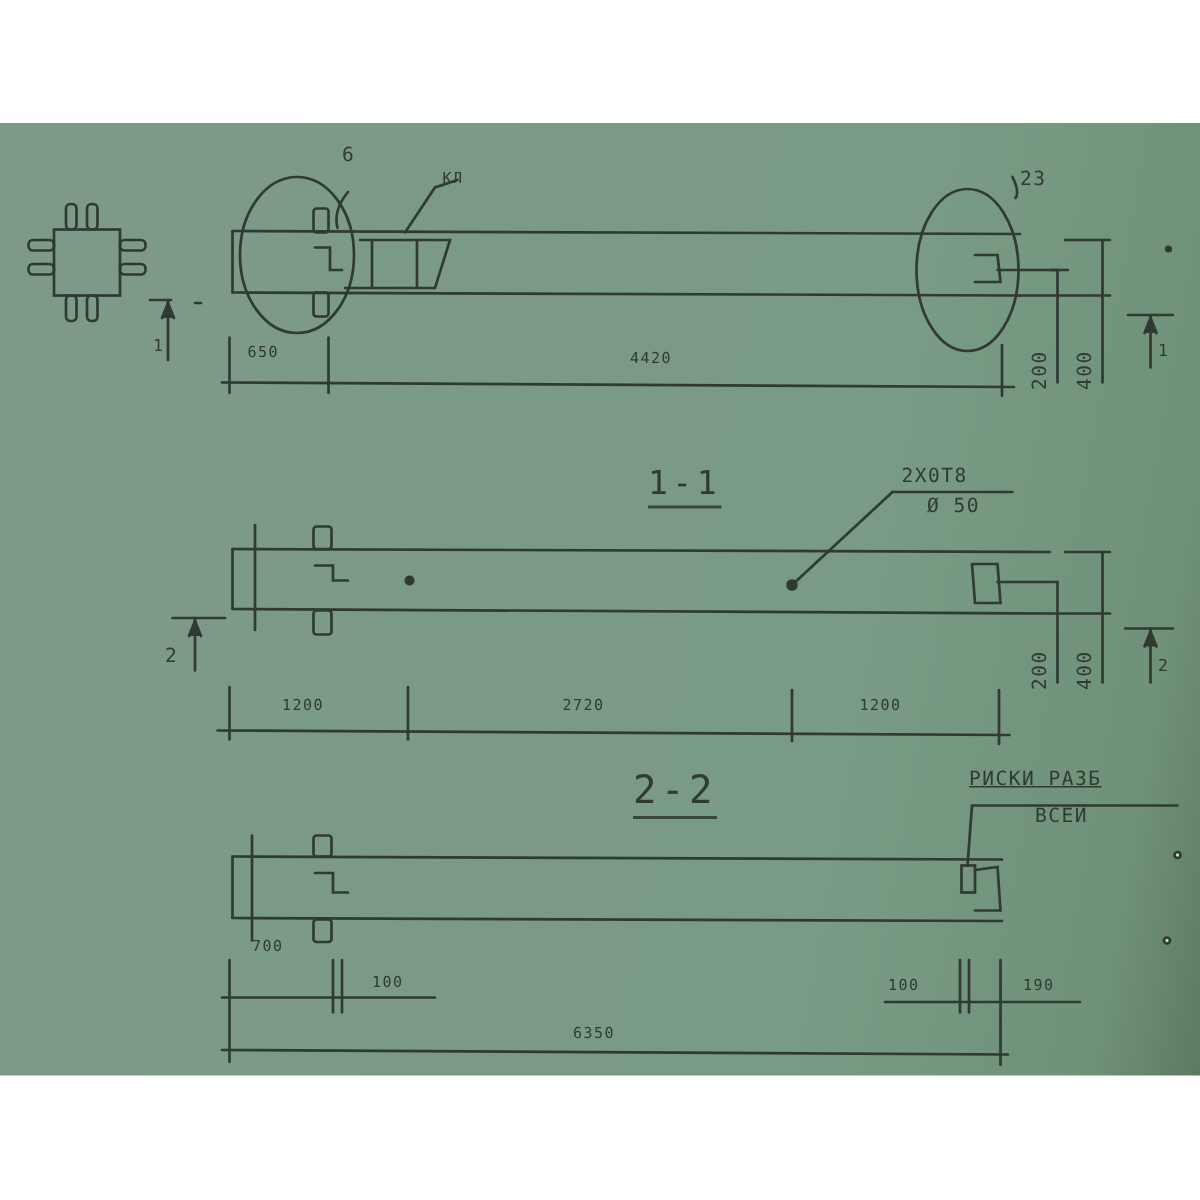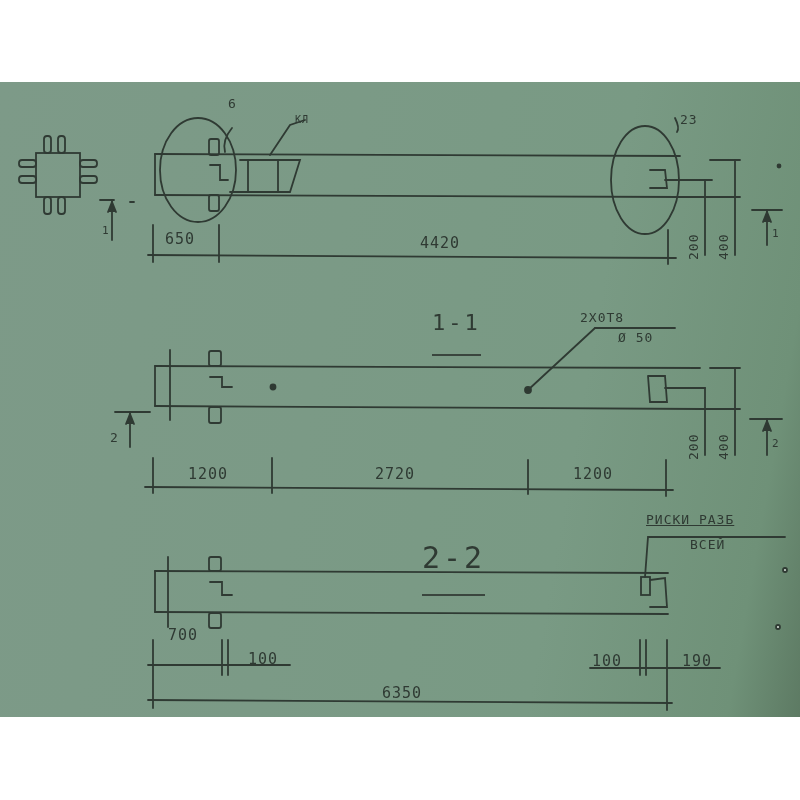--- a/index.html
+++ b/index.html
@@ -2,23 +2,23 @@
 <html><head>
   <meta charset="utf-8">
   <style>
     html, body { margin: 0; padding: 0; background: #ffffff; }
     body { width: 800px; height: 800px; position: relative; overflow: hidden; font-family: "DejaVu Sans Mono", monospace; }
     .sheet {
       position: absolute; left: 0; top: 82px; width: 800px; height: 635px;
       background: linear-gradient(100deg, #7d9a88 0%, #7b9a86 40%, #799a84 70%, #6f9178 92%, #5d7a63 100%);
     }
     .sheet svg { position: absolute; left: 0; top: 0; }
-    .lbl { position: absolute; color: #2f3a33; font-size: 15px; letter-spacing: 1px; white-space: nowrap; }
+    .lbl { position: absolute; color: #2f3a33; font-size: 10px; letter-spacing: 1px; white-space: nowrap; }
     .lbl.sm { font-size: 13px; }
-    .lbl.title { font-size: 22px; letter-spacing: 3px; border-bottom: 2px solid #3a463e; padding-bottom: 19px; }
+    .lbl.title { font-size: 22px; letter-spacing: 3px; border-bottom: 2px solid #3a463e; padding-bottom: 2px; }
     .vert { transform: rotate(-90deg); transform-origin: left top; }
   </style>
 </head>
 <body>
 
 <div class="sheet">
   <svg width="800" height="635" viewBox="0 82 800 635" fill="none" stroke="#2f3a33" stroke-width="1.8" stroke-linecap="round">
 
     <g>
       <rect x="36" y="153" width="44" height="44"></rect>
@@ -145,31 +145,31 @@
   <div class="lbl sm" style="left:680px;top:30px;">23</div>
   <div class="lbl sm" style="left:295px;top:32px;font-size:10px;">КЛ</div>
   <div class="lbl" style="left:165px;top:148px;">650</div>
   <div class="lbl" style="left:420px;top:152px;">4420</div>
   <div class="lbl sm vert" style="left:686px;top:178px;">200</div>
   <div class="lbl sm vert" style="left:716px;top:178px;">400</div>
   <div class="lbl sm" style="left:102px;top:142px;font-size:11px;">1</div>
   <div class="lbl sm" style="left:772px;top:145px;font-size:11px;">1</div>
 
   <div class="lbl title" style="left:432px;top:228px;">1-1</div>
-  <div class="lbl sm" style="left:580px;top:228px;">2X0Т8</div>
+  <div class="lbl sm" style="left:601px;top:228px;">2X0Т8</div>
   <div class="lbl sm" style="left:618px;top:248px;">Ø 50</div>
   <div class="lbl" style="left:188px;top:383px;">1200</div>
   <div class="lbl" style="left:375px;top:383px;">2720</div>
   <div class="lbl" style="left:573px;top:383px;">1200</div>
   <div class="lbl sm vert" style="left:686px;top:378px;">200</div>
   <div class="lbl sm vert" style="left:716px;top:378px;">400</div>
   <div class="lbl sm" style="left:110px;top:348px;">2</div>
   <div class="lbl sm" style="left:772px;top:355px;font-size:11px;">2</div>
 
-  <div class="lbl title" style="left:422px;top:430px;font-size:30px;margin-top:28px;">2-2</div>
+  <div class="lbl title" style="left:422px;top:430px;font-size:26px;">2-2</div>
   <div class="lbl sm" style="left:646px;top:430px;text-decoration:underline;">РИСКИ РАЗБ</div>
   <div class="lbl sm" style="left:690px;top:455px;">ВСЕЙ</div>
   <div class="lbl" style="left:168px;top:544px;">700</div>
   <div class="lbl" style="left:248px;top:568px;">100</div>
   <div class="lbl" style="left:592px;top:570px;">100</div>
   <div class="lbl" style="left:682px;top:570px;">190</div>
   <div class="lbl" style="left:382px;top:602px;">6350</div>
 </div>
 
 </body></html>

